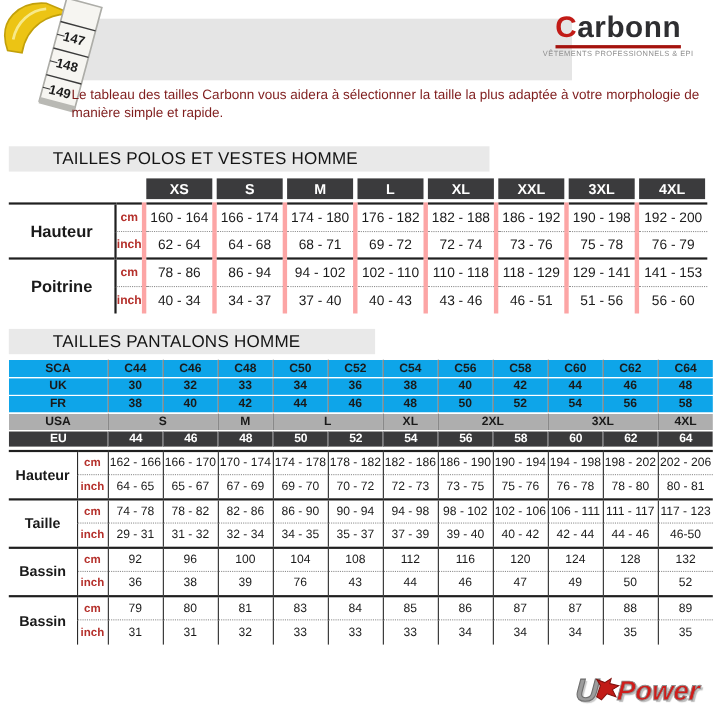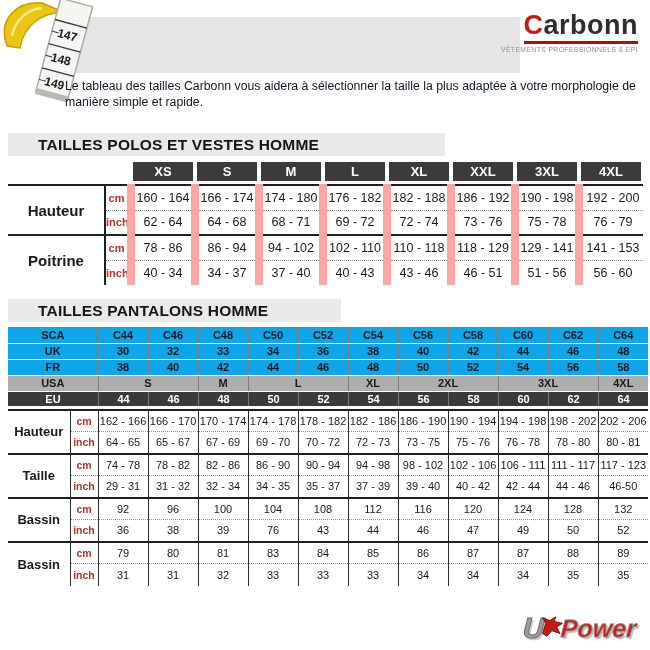--- a/index.html
+++ b/index.html
@@ -3,43 +3,43 @@
 <meta charset="utf-8">
 <style>
   *{margin:0;padding:0;box-sizing:border-box}
   html,body{width:650px;height:650px;background:#fff;font-family:"Liberation Sans",sans-serif;color:#1a1a1a;overflow:hidden}
   .page{position:relative;width:650px;height:650px;background:#fff}
 
   
   .banner{position:absolute;left:55px;top:17px;width:465px;height:56px;background:#e5e5e5}
   .page-title{position:absolute;left:108px;top:22px;font-size:34px;font-weight:bold;color:#141414;letter-spacing:-0.5px;line-height:46px;white-space:nowrap}
   .tape{position:absolute;left:2px;top:0}
-  .brand{position:absolute;right:12px;top:12px;width:152px;text-align:right}
+  .brand{position:absolute;right:12px;top:12px;width:152px;text-align:center}
   .wordmark{font-size:27px;font-weight:bold;color:#2e2e31;line-height:1;letter-spacing:0.5px;border-bottom:3px solid #a5130e;padding-bottom:2px;display:inline-block}
   .wordmark .c{color:#c21b17}
   .tagline{font-size:6.8px;color:#8e8e8e;letter-spacing:0.4px;margin-top:2px;white-space:nowrap}
-  .intro{position:absolute;left:65px;top:79px;width:572px;font-size:12.3px;line-height:15.5px;color:#0f172a}
-
-  
-  .sec-title{position:absolute;left:8px;height:23px;line-height:23px;background:#e9e9e9;font-size:15.5px;font-weight:bold;color:#141414;padding-left:30px;letter-spacing:0.2px}
+  .intro{position:absolute;left:65px;top:79px;width:572px;font-size:12.3px;line-height:15.5px;color:#7f1d1d}
+
+  
+  .sec-title{position:absolute;left:8px;height:23px;line-height:23px;background:#e9e9e9;font-size:15.5px;font-weight:normal;color:#141414;padding-left:40px;letter-spacing:0.2px}
   .sec1{top:133px;width:437px}
   .sec2{top:299px;width:333px}
 
   
   table{border-collapse:collapse;table-layout:fixed;position:absolute}
   td,th{text-align:center;vertical-align:middle;overflow:hidden;white-space:nowrap}
 
   
   .t1{left:8px;top:162px;width:635px}
   .t1 thead th{padding:0;border:none}
   .t1 .pill{margin:0 2px 3px 2px;background:#3b3b3d;color:#fff;font-size:13px;font-weight:bold;height:19px;line-height:19px}
   .t1 td,.t1 tbody th{height:25px}
   .t1 .mlabel{font-size:15px;font-weight:bold}
   .t1 .unit{font-size:11px;font-weight:bold;color:#b5312c;border-left:2px solid #1f1f1f;border-right:2px solid #1f1f1f}
-  .t1 .val{font-size:12.5px;border-left:8px solid #fca5a5}
+  .t1 .val{font-size:12.5px;border-left:4px solid #fca5a5}
   .t1 .grp td,.t1 .grp th{border-top:2px solid #1f1f1f}
   .t1 .inch-row td{border-top:1px dotted #8f8f8f}
   .t1 .inch-row .unit{border-top:1px dotted #8f8f8f}
 
   
   .t2{left:8px;top:327px;width:640px}
   .t2 .srow th,.t2 .srow td{height:16px;font-size:11px;font-weight:bold;border-bottom:1px solid #fff}
   .t2 .srow.light th,.t2 .srow.light td{background:#0ea5e9}
   .t2 .srow.medium th,.t2 .srow.medium td{background:#aeaeae}
   .t2 .srow td{border-left:1px solid #7d7d7d}

